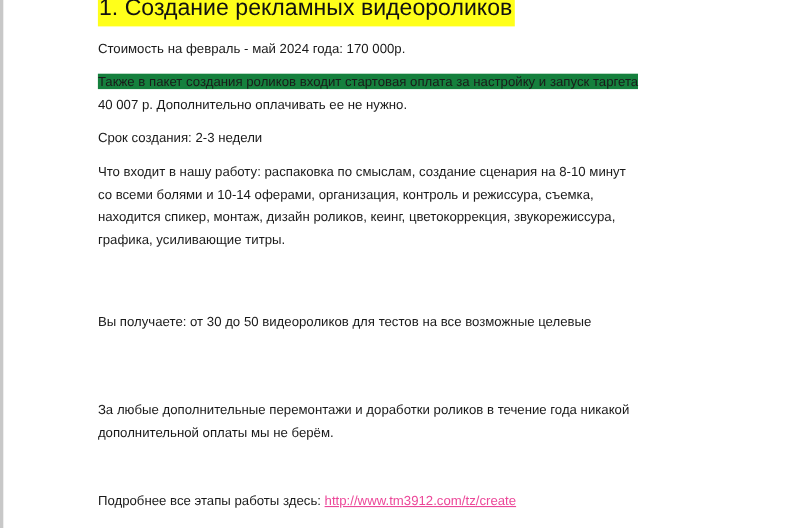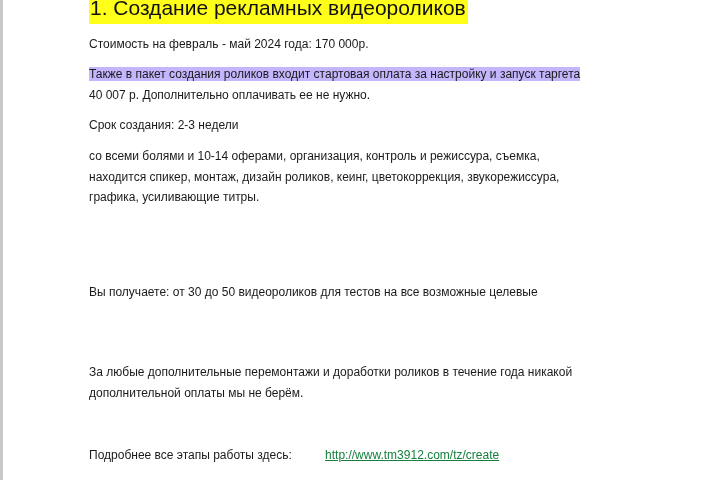--- a/index.html
+++ b/index.html
@@ -21,41 +21,42 @@
     position: absolute; left: 0; top: -6px;
     font-size: 21px; line-height: 28px;
     background: #ffff1a; padding: 0 2px 2px 1px;
     white-space: nowrap; color: #111;
   }
   .p {
     position: absolute; left: 0;
     font-size: 12px; line-height: 20.5px;
     white-space: nowrap;
   }
-  .hl { background: #c4b5fd; }
-  .link { color: #15803d; text-decoration: underline; margin-left: 30px; }
+  .hl { background: #15803d; }
+  .link { color: #ec4899; text-decoration: underline; }
 </style>
 </head>
 <body>
 
 <div class="left-border"></div>
 
 <div class="page">
   <div class="title">1. Создание рекламных видеороликов</div>
 
   <div class="p" style="top:34px">Стоимость на февраль - май  2024 года: 170 000р.</div>
 
   <div class="p" style="top:64px">
     <span class="hl">Также в пакет создания роликов входит стартовая оплата за настройку и запуск таргета</span><br>
     <span>40 007 р. Дополнительно оплачивать ее не нужно.</span>
   </div>
 
   <div class="p" style="top:115px">Срок создания: 2-3 недели</div>
 
   <div class="p" style="top:146px">
+    <div>Что входит в нашу работу: распаковка по смыслам, создание сценария на 8-10 минут</div>
     <div>со всеми болями и 10-14 оферами, организация, контроль и режиссура, съемка,</div>
     <div>находится спикер, монтаж, дизайн роликов, кеинг, цветокоррекция, звукорежиссура,</div>
     <div>графика, усиливающие титры.</div>
   </div>
 
   <div class="p" style="top:282px">
     <div>Вы получаете: от 30 до 50 видеороликов  для тестов на все возможные целевые</div>
   </div>
 
   <div class="p" style="top:362px">

